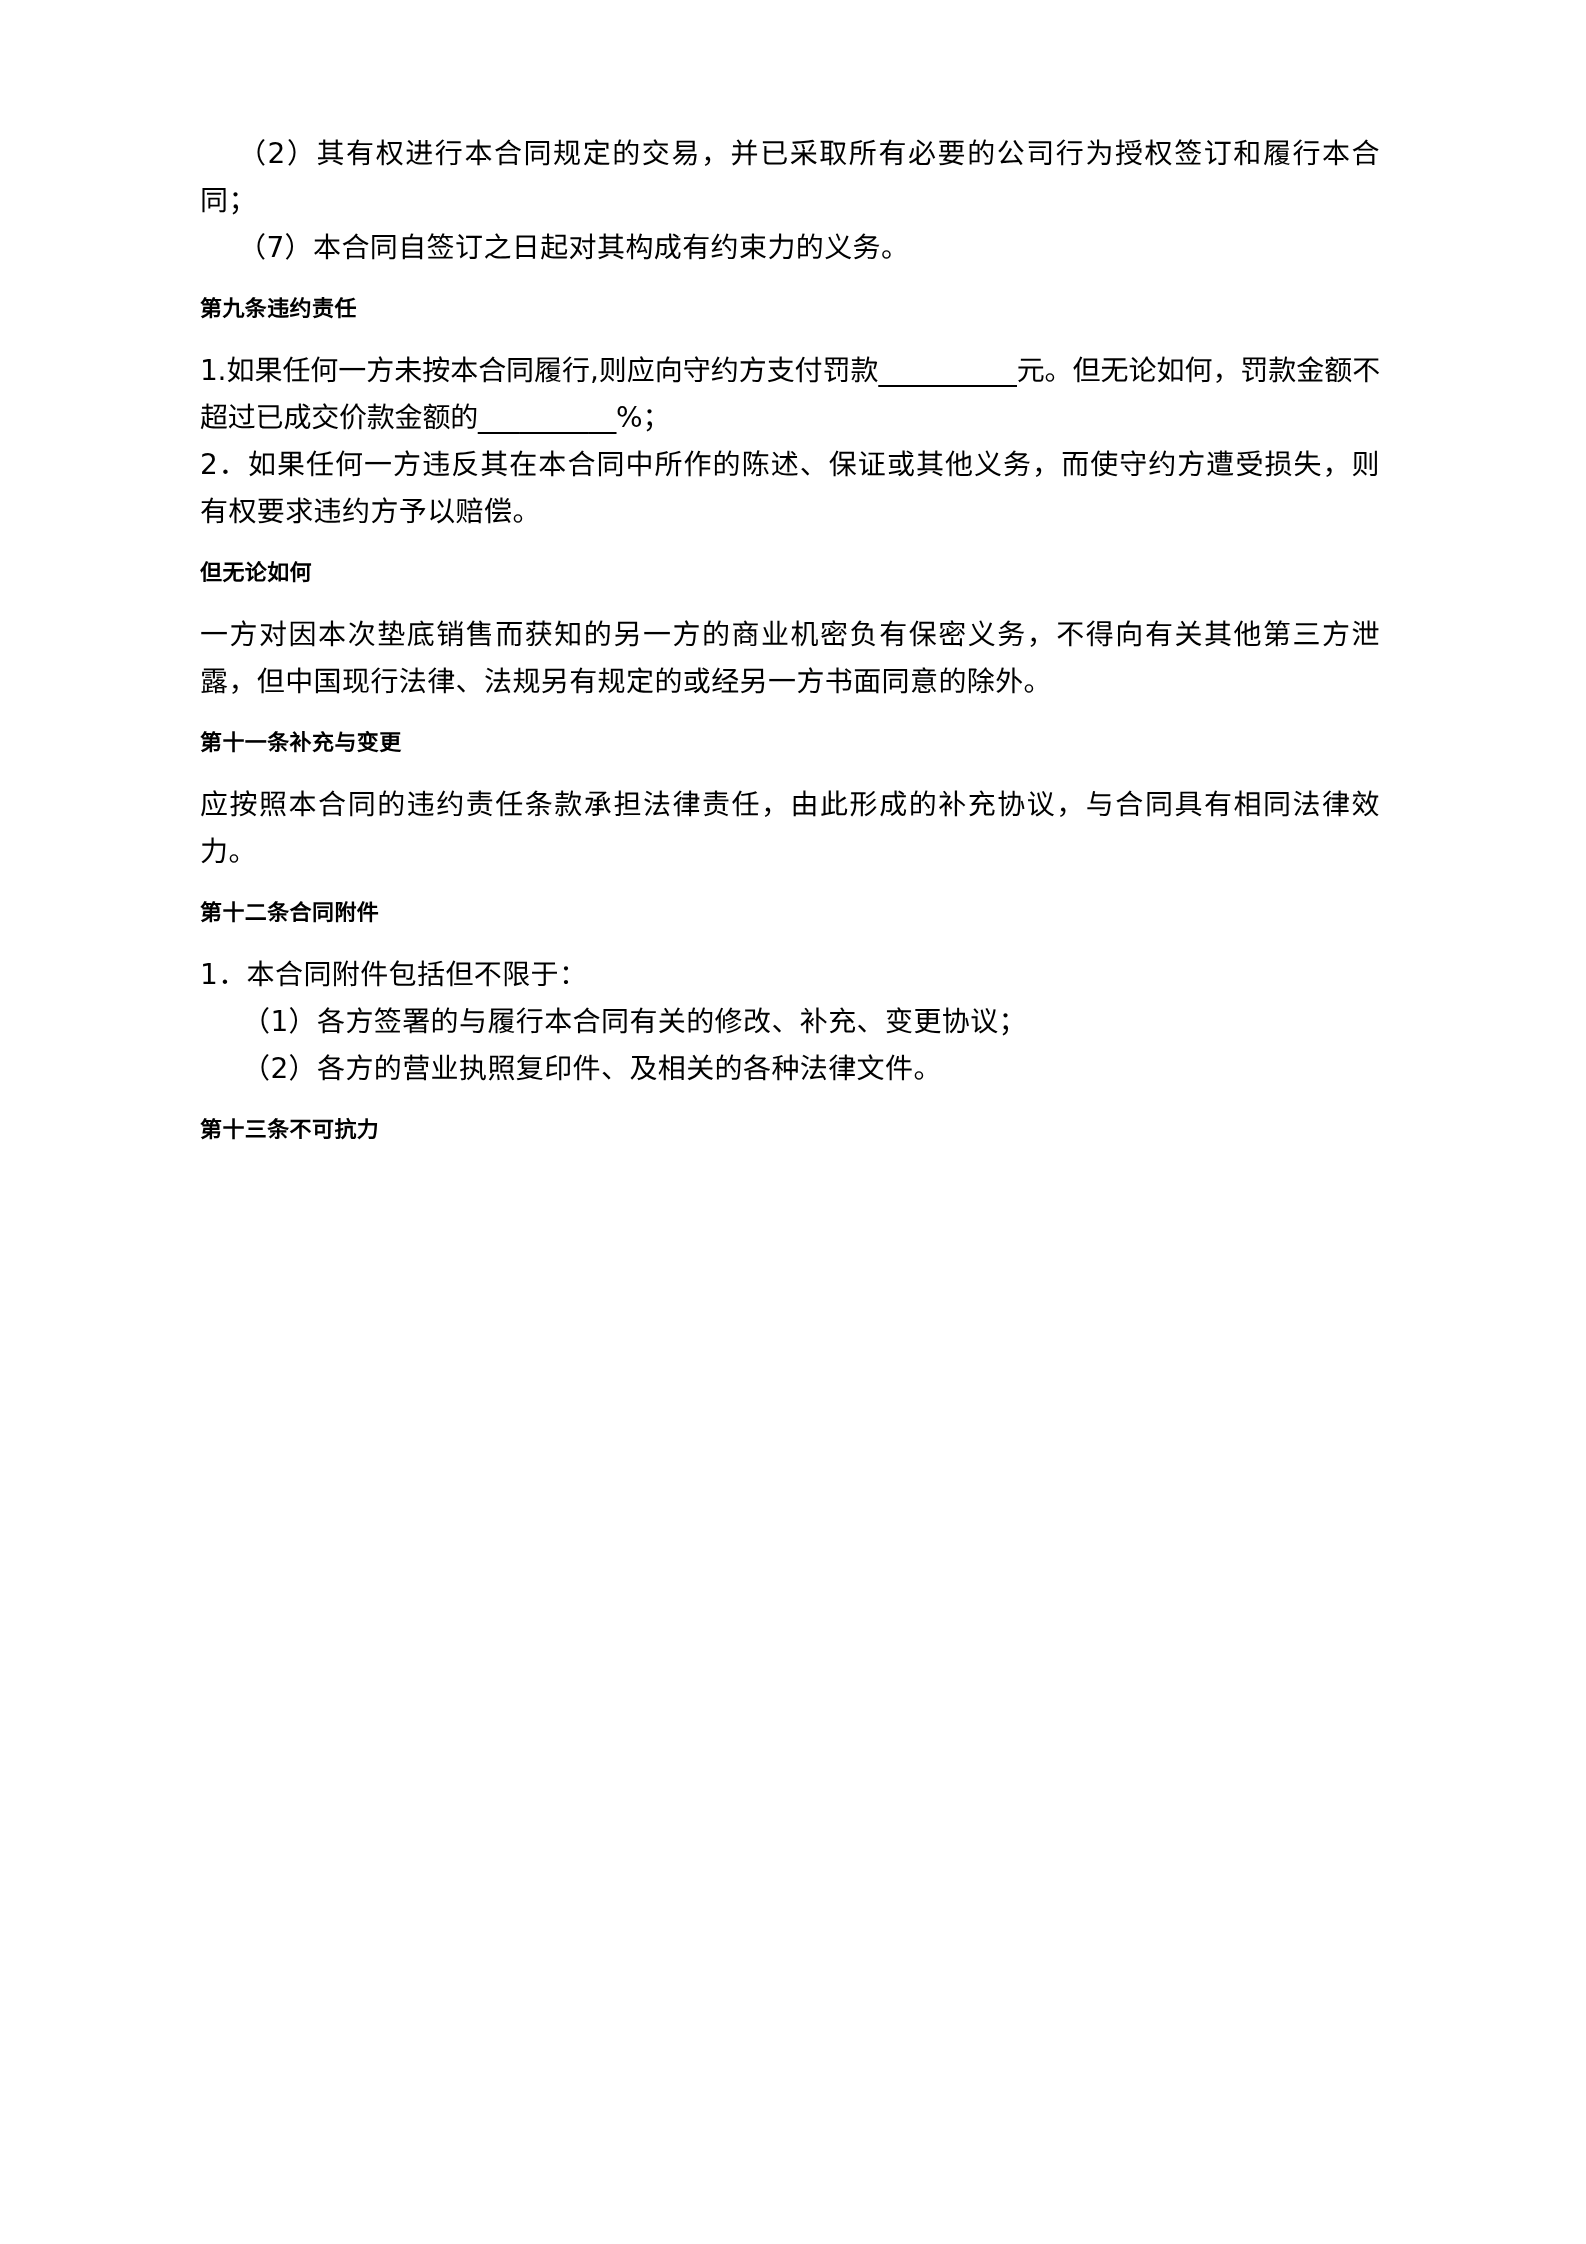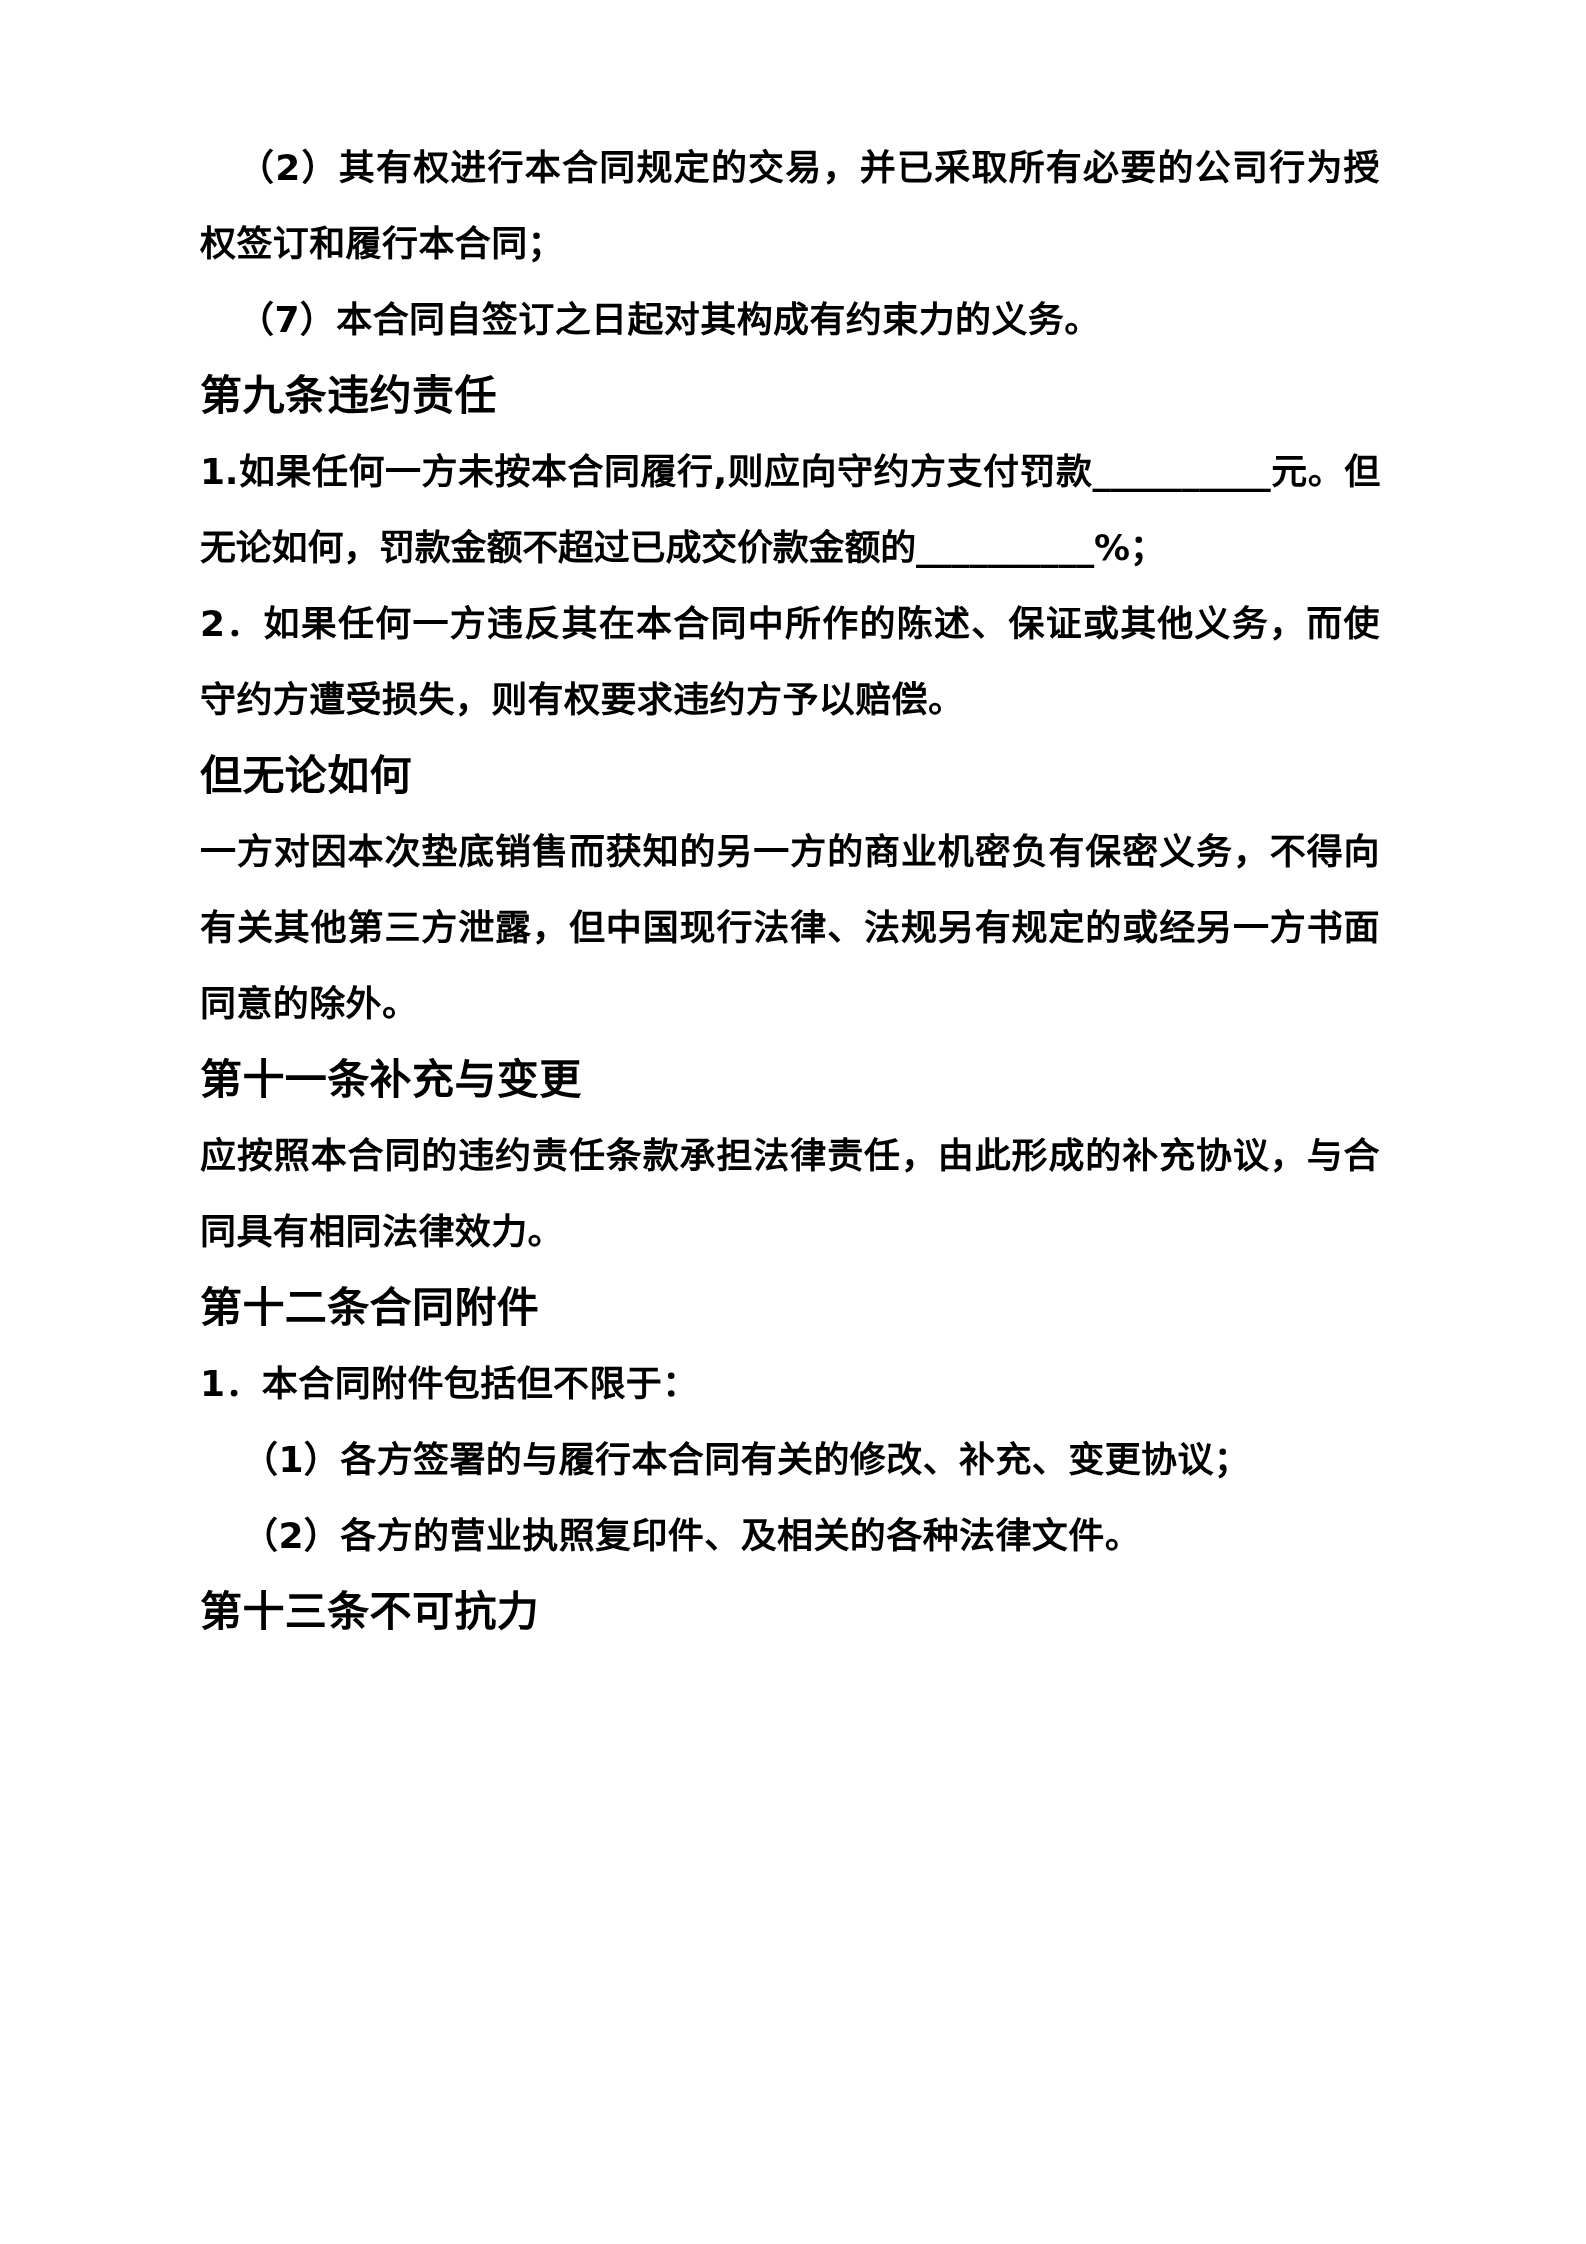--- a/index.html
+++ b/index.html
@@ -24,36 +24,36 @@
     padding: 130px 175px 0 200px;
   }
   .doc-body {
     width: 1180px;
   }
   p {
     margin: 0;
     padding: 0;
   }
   .para {
-    font-size: 36px;
-    line-height: 76px;
+    font-size: 28px;
+    line-height: 47px;
     letter-spacing: 0.4px;
-    font-weight: 700;
+    font-weight: 400;
     text-align: justify;
     text-justify: inter-ideograph;
     word-break: break-all;
   }
   .indent-1 {
     text-indent: 38px;
   }
   .indent-2 {
     text-indent: 42px;
   }
   .heading {
-    font-size: 42px;
+    font-size: 22px;
     line-height: 76px;
     font-weight: 700;
     letter-spacing: 0.4px;
   }
   .tight {
     letter-spacing: -0.2px;
   }
 </style>
 </head>
 <body>

